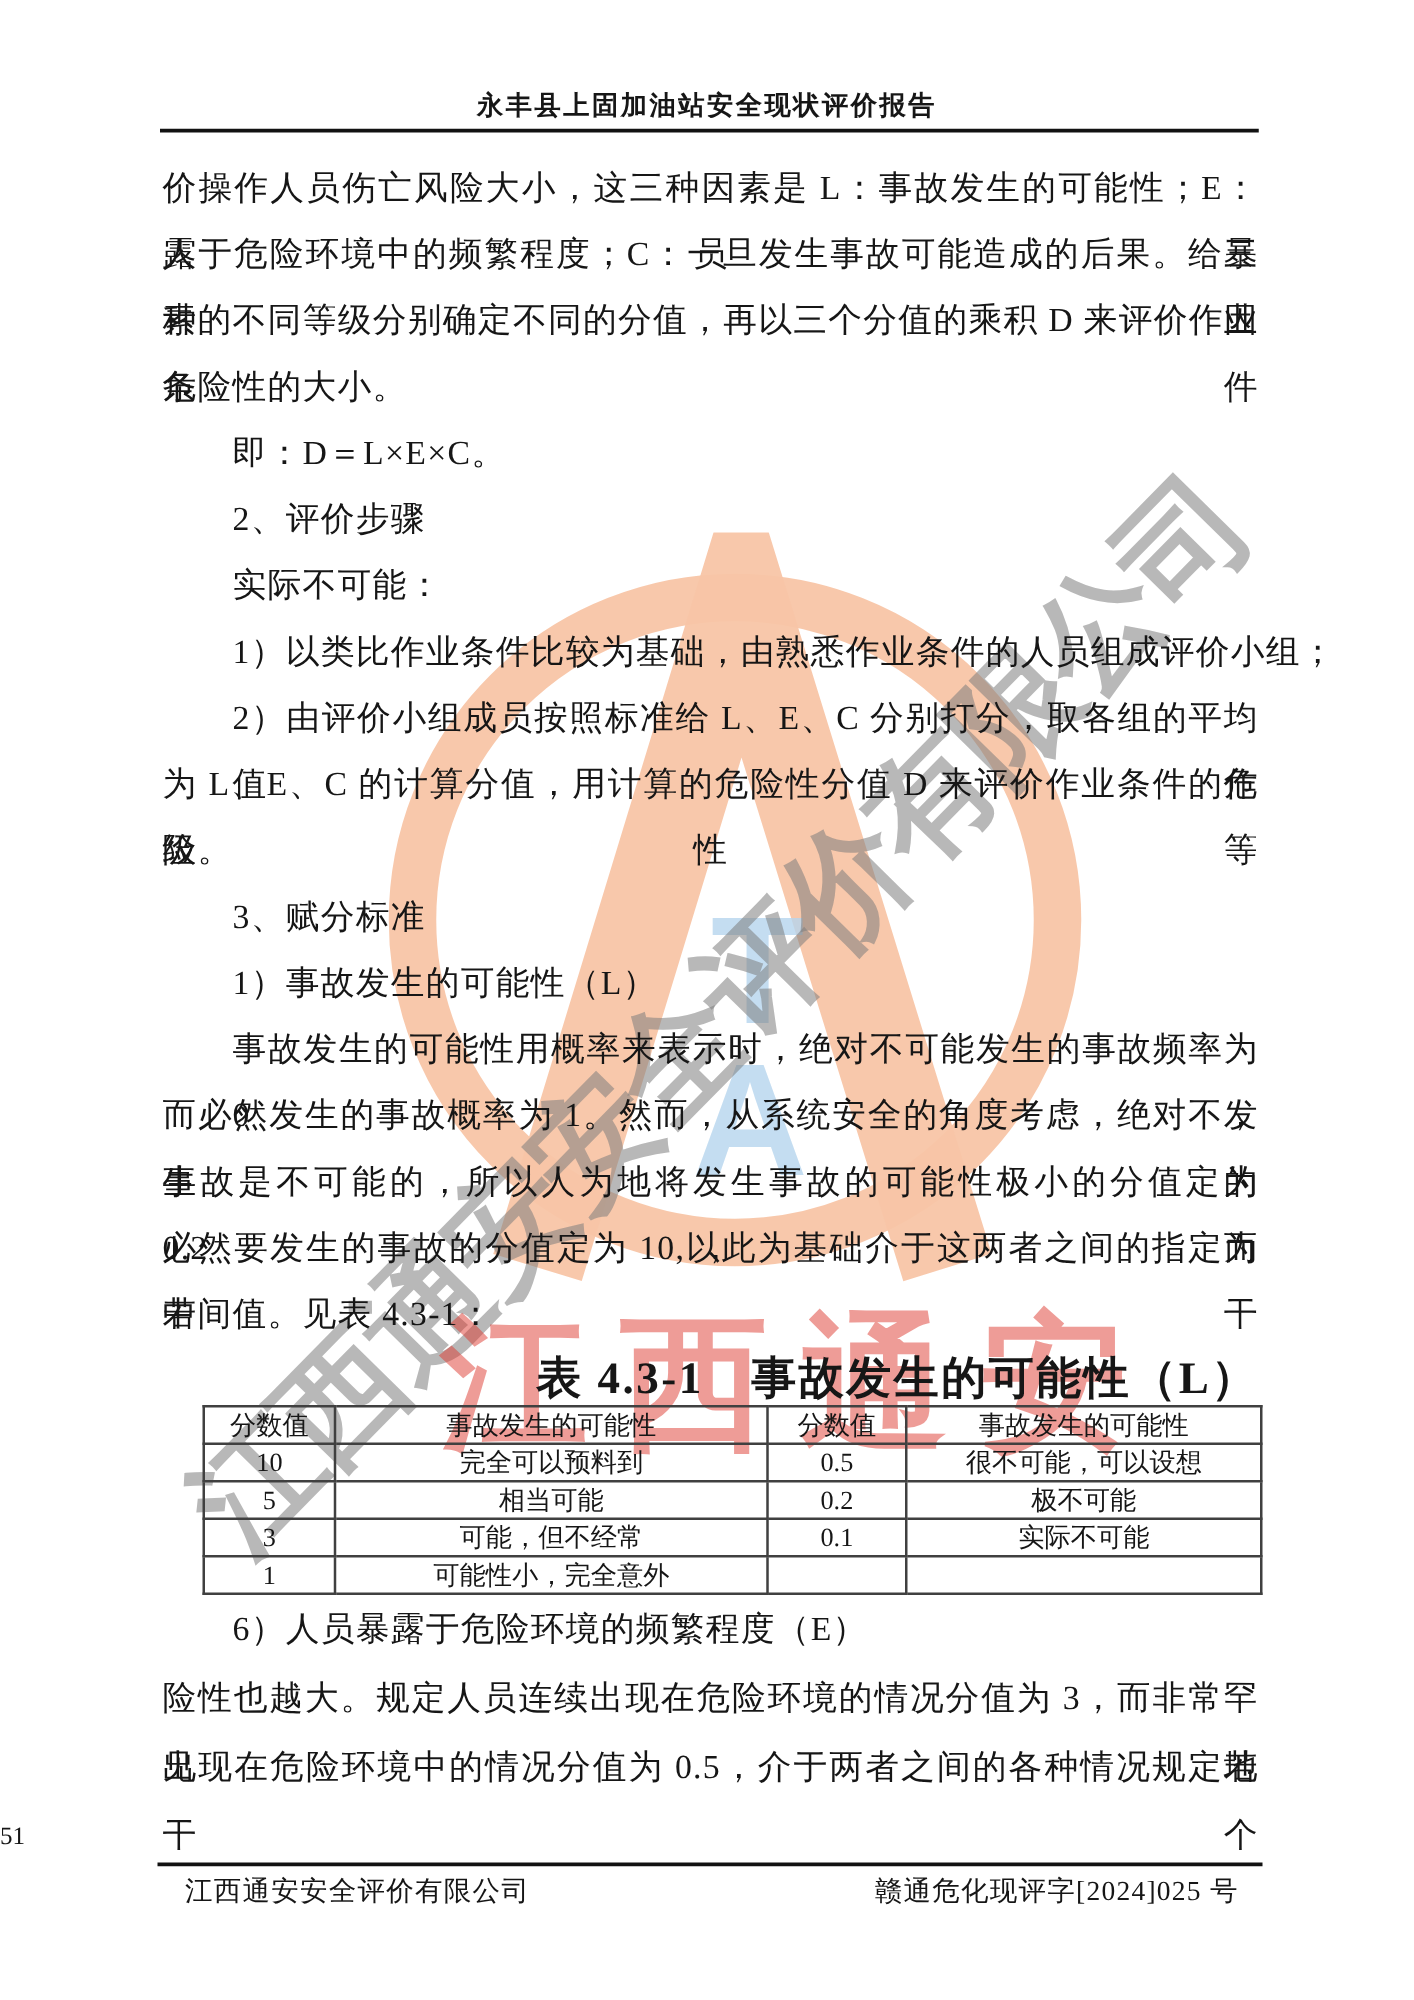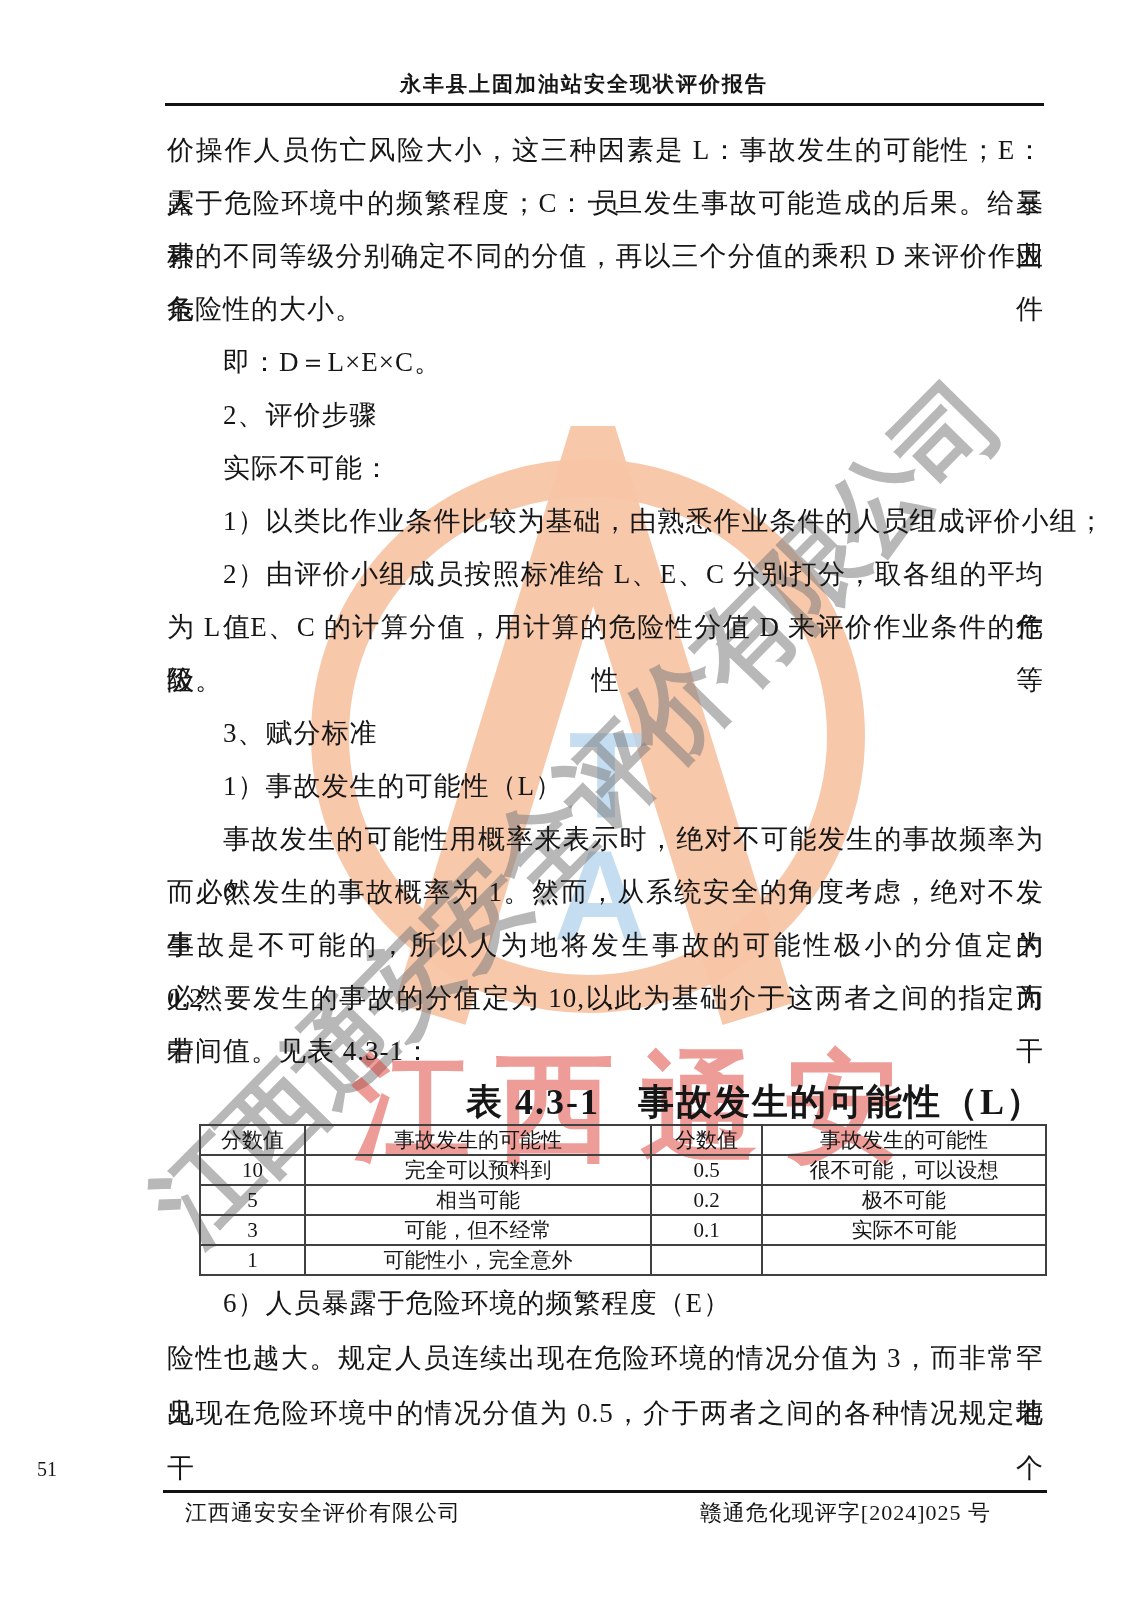--- a/index.html
+++ b/index.html
@@ -21,21 +21,21 @@
     transform:rotate(-45.5deg); transform-origin:center;
   }
   .wm-red {
     position:absolute; left:352px; top:1048px;
     font-size:118px; line-height:118px; letter-spacing:26px;
     font-family:"Liberation Sans","DejaVu Sans",sans-serif; font-weight:bold;
     color:rgba(222,58,48,0.50); white-space:nowrap;
   }
 
   
-  .content { position:absolute; inset:0; z-index:1;margin-left:37px; }
+  .content { position:absolute; inset:0; z-index:1; }
 
   .hdr-title {
     position:absolute; top:70px; left:0; width:100%;
     text-align:center; font-size:21px; letter-spacing:2px; font-weight:bold;
   }
   .hdr-line {
     position:absolute; top:103px; left:128px; width:879px; height:3px;
     background:#121212;
   }
 

